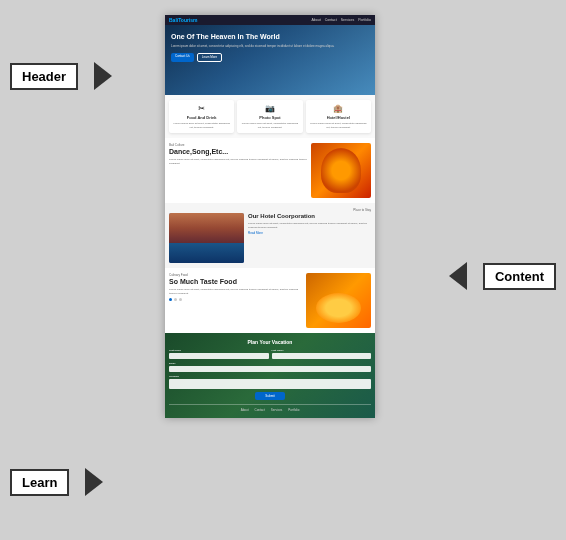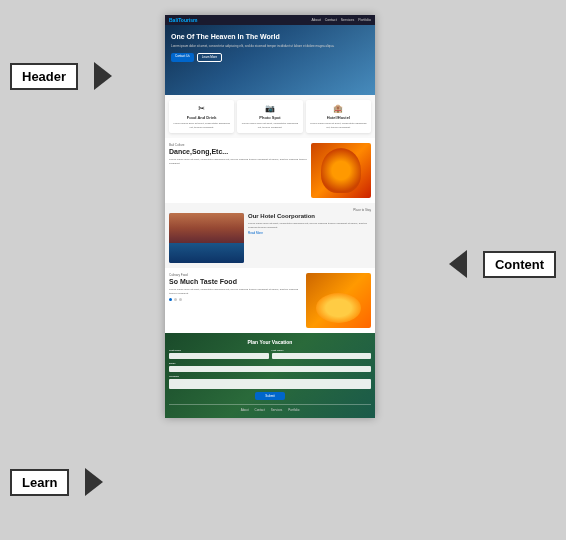--- a/index.html
+++ b/index.html
@@ -47,21 +47,21 @@
       border-bottom: 14px solid transparent;
       border-right: 18px solid #333;
     }
 
     .label-header {
       left: 10px;
       top: 52px;
     }
     .label-content {
       right: 10px;
-      top: 240px;
+      top: 252px;
     }
     .label-footer {
       left: 10px;
       top: 458px;
     }
 
     
     .website {
       position: absolute;
       left: 165px;

